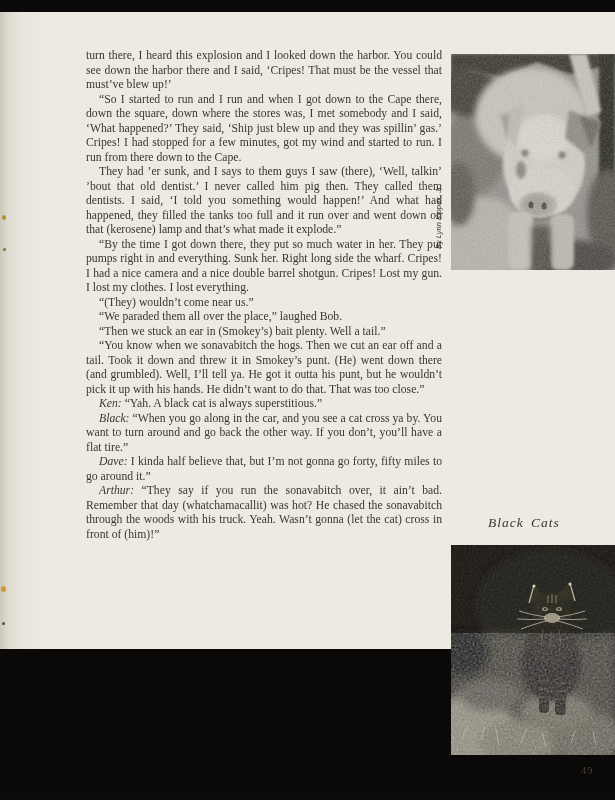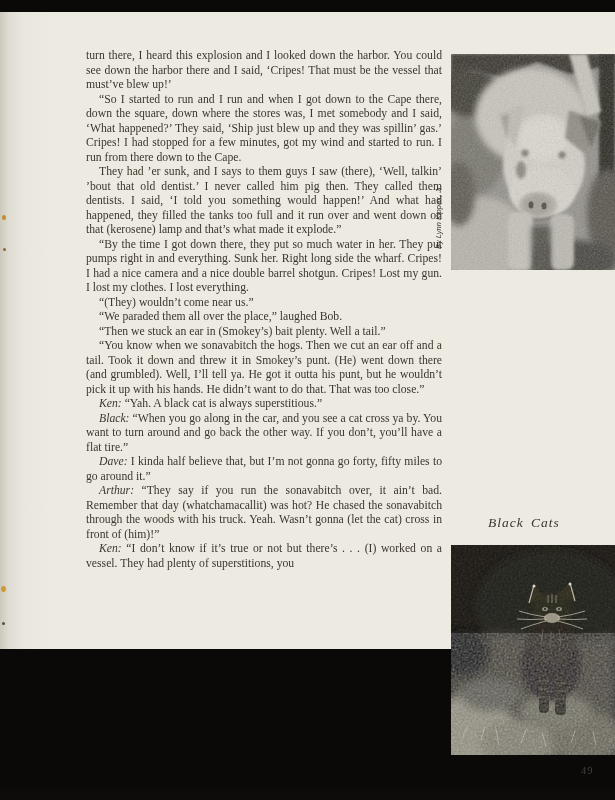--- a/index.html
+++ b/index.html
@@ -42,21 +42,20 @@
         <p class="ind">They had ’er sunk, and I says to them guys I saw (there), ‘Well, talkin’ ’bout that old dentist.’ I never called him pig then. They called them dentists. I said, ‘I told you something would happen!’ And what had happened, they filled the tanks too full and it run over and went down on that (kerosene) lamp and that’s what made it explode.”</p>
         <p class="ind">“By the time I got down there, they put so much water in her. They put pumps right in and everything. Sunk her. Right long side the wharf. Cripes! I had a nice camera and a nice double barrel shotgun. Cripes! Lost my gun. I lost my clothes. I lost everything.</p>
         <p class="ind">“(They) wouldn’t come near us.”</p>
         <p class="ind">“We paraded them all over the place,” laughed Bob.</p>
         <p class="ind">“Then we stuck an ear in (Smokey’s) bait plenty. Well a tail.”</p>
         <p class="ind">“You know when we sonavabitch the hogs. Then we cut an ear off and a tail. Took it down and threw it in Smokey’s punt. (He) went down there (and grumbled). Well, I’ll tell ya. He got it outta his punt, but he wouldn’t pick it up with his hands. He didn’t want to do that. That was too close.”</p>
         <p class="ind"><span class="speaker">Ken: </span>“Yah. A black cat is always superstitious.”</p>
         <p class="ind"><span class="speaker">Black: </span>“When you go along in the car, and you see a cat cross ya by. You want to turn around and go back the other way. If you don’t, you’ll have a flat tire.”</p>
         <p class="ind"><span class="speaker">Dave: </span>I kinda half believe that, but I’m not gonna go forty, fifty miles to go around it.”</p>
         <p class="ind"><span class="speaker">Arthur: </span>“They say if you run the sonavabitch over, it ain’t bad. Remember that day (whatchamacallit) was hot? He chased the sonavabitch through the woods with his truck. Yeah. Wasn’t gonna (let the cat) cross in front of (him)!”</p>
-        <p class="ind"><span class="speaker">Ken: </span>“I don’t know if it’s true or not but there’s . . . (I) worked on a vessel. They had plenty of superstitions, you</p>
       </div>
 
     <div class="pig-photo">
       <svg viewBox="0 0 164 216" preserveAspectRatio="none">
         <defs>
           <filter id="pb3" x="-30%" y="-30%" width="160%" height="160%">
               <feGaussianBlur stdDeviation="3"></feGaussianBlur>
             </filter>
           <filter id="pb15" x="-30%" y="-30%" width="160%" height="160%">
               <feGaussianBlur stdDeviation="1.5"></feGaussianBlur>

